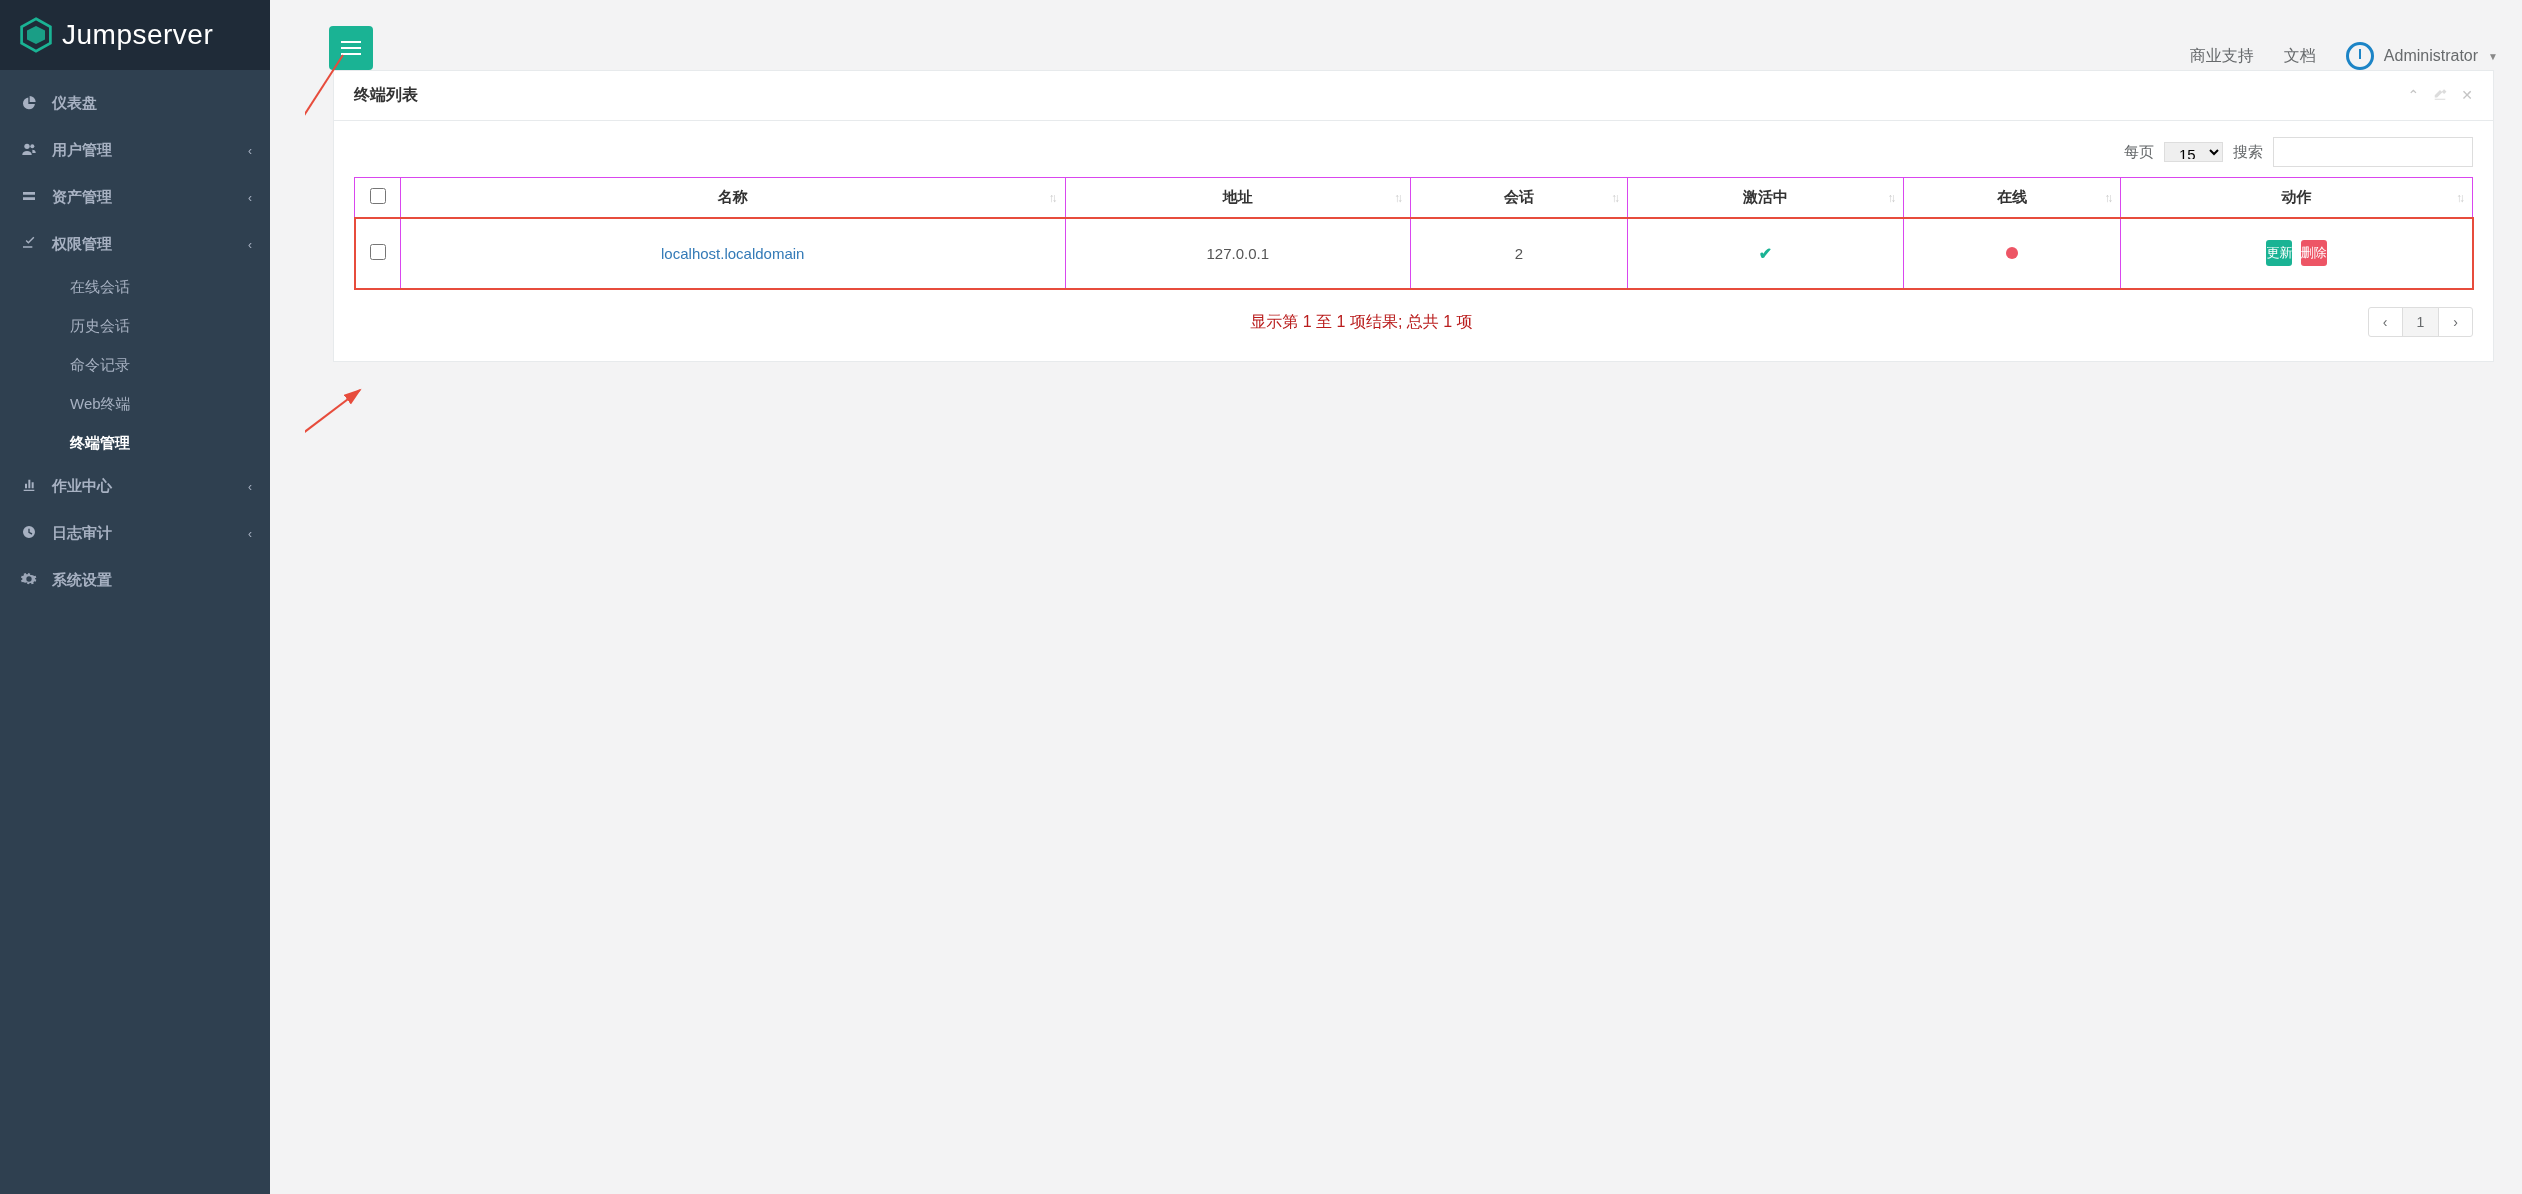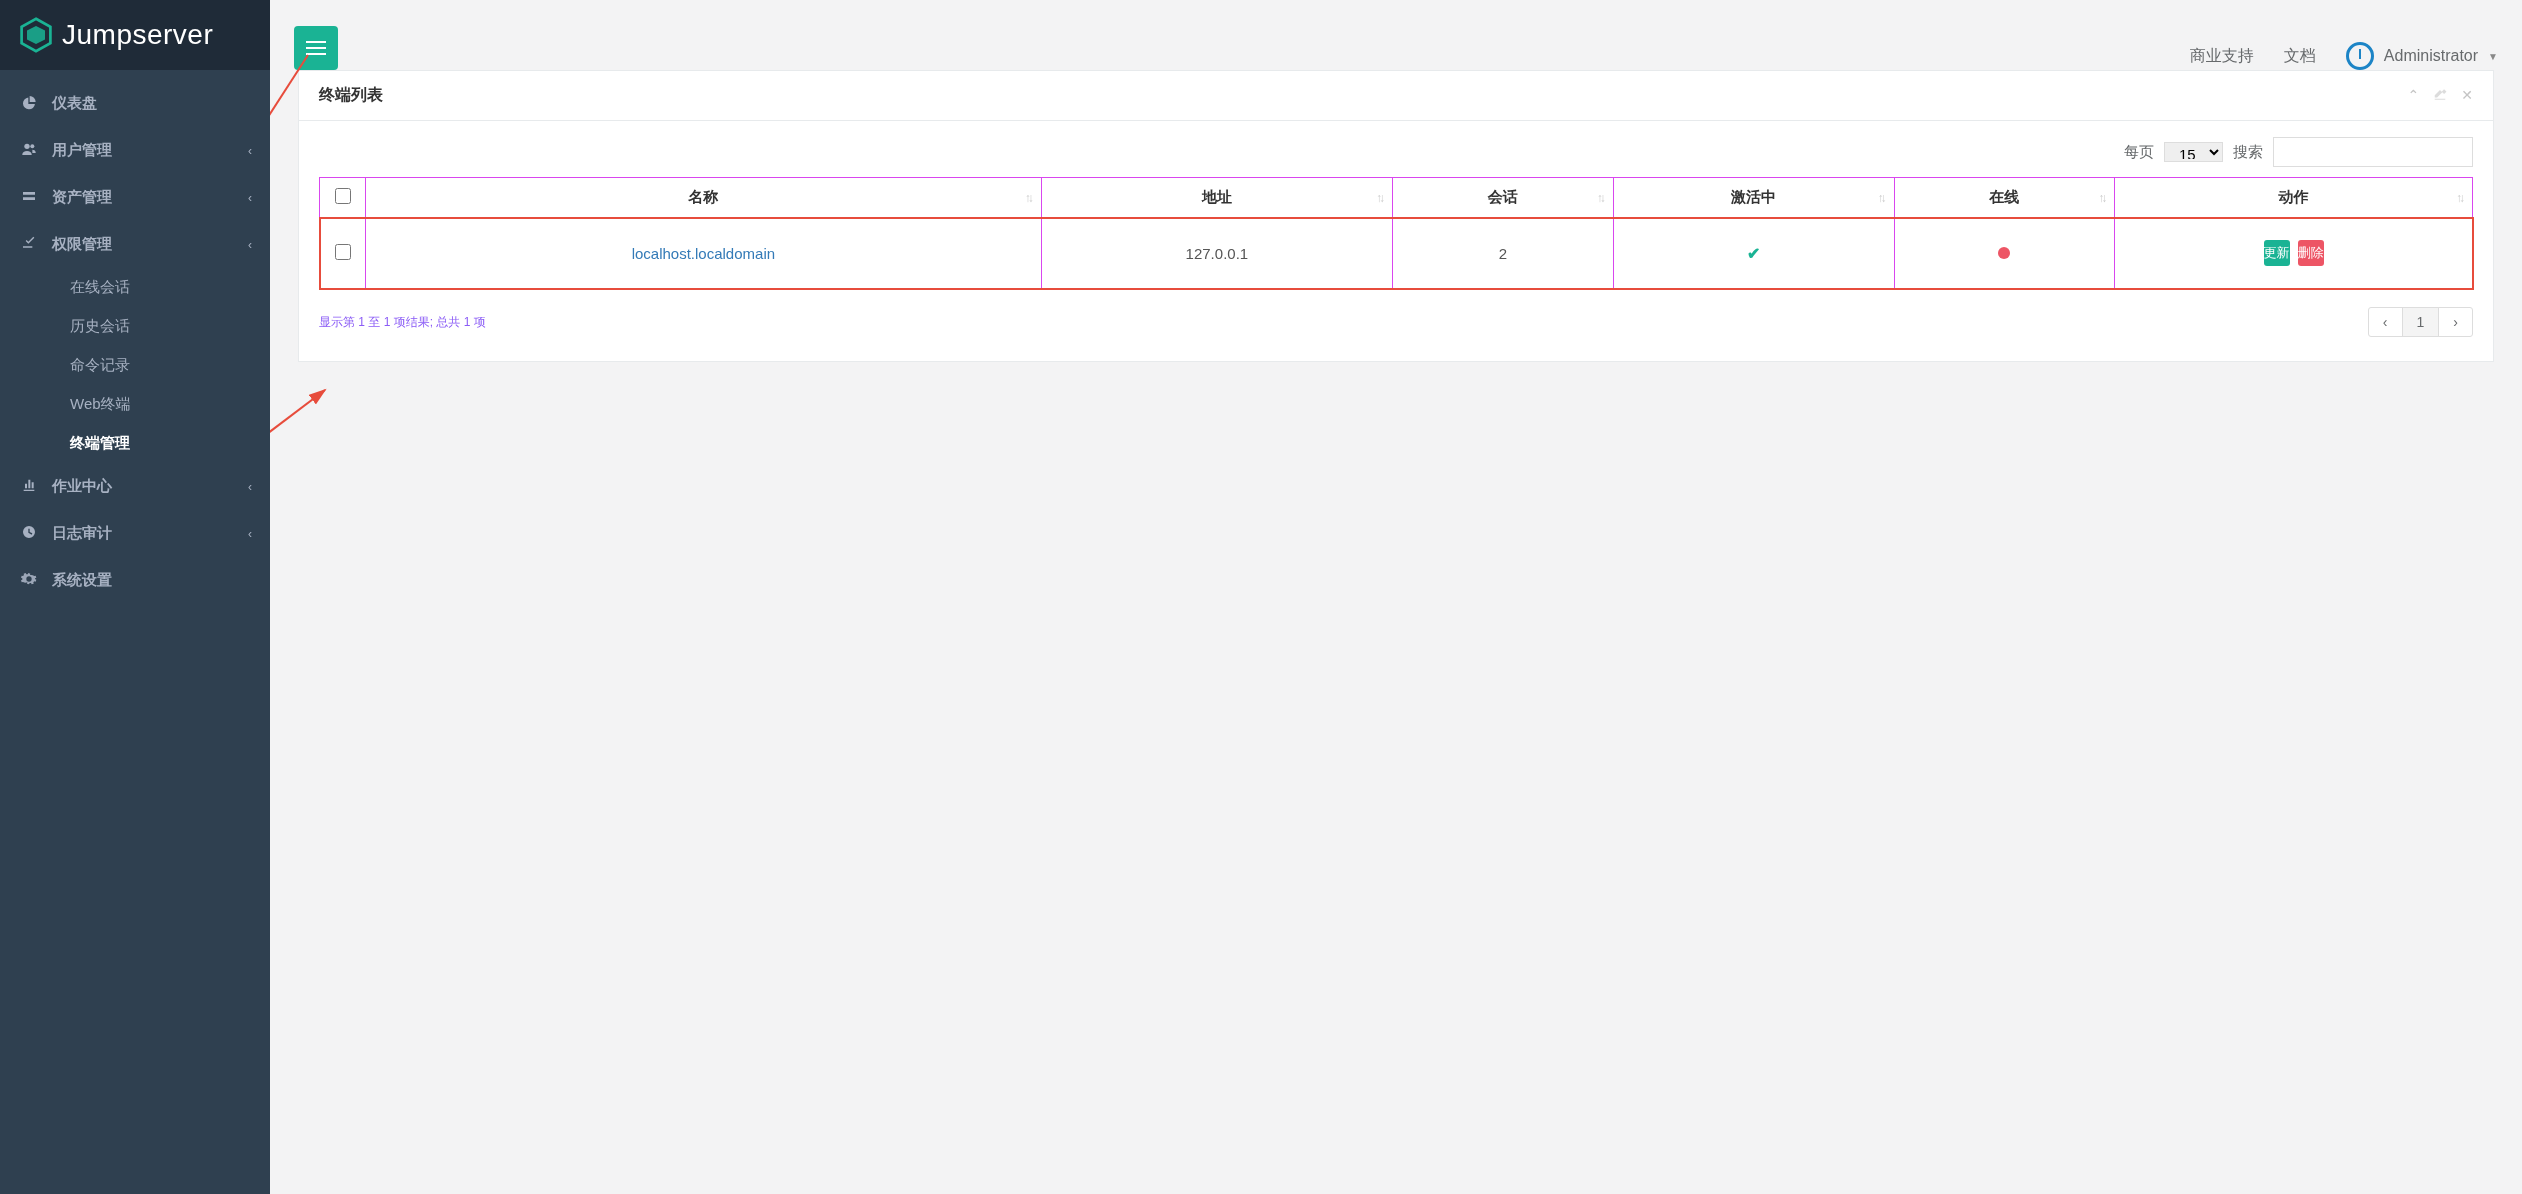--- a/index.html
+++ b/index.html
@@ -1,17 +1,17 @@
 <!DOCTYPE html>
 <html><head>
 <meta charset="utf-8">
 <style>
 * { margin: 0; padding: 0; box-sizing: border-box; }
 body { font-family: -apple-system, "Helvetica Neue", Arial, sans-serif; background: #f3f3f4; color: #676a6c; font-size: 14px; overflow: hidden; }
-.wrapper { display: flex; height: 100vh; }
+.wrapper { display: flex; height: 100vh; gap: 35px; }
 
 
 .sidebar { width: 270px; background: #2f4050; color: #a7b1c2; display: flex; flex-direction: column; }
 .brand { background: #1f2b38; height: 70px; display: flex; align-items: center; padding: 0 18px; }
 .brand svg { margin-right: 8px; }
 .brand-text { color: #fff; font-size: 28px; font-weight: 500; letter-spacing: 0.5px; }
 
 .nav { list-style: none; padding-top: 10px; }
 .nav-item { position: relative; }
 .nav-link { display: flex; align-items: center; padding: 14px 18px; color: #a7b1c2; cursor: pointer; font-size: 15px; }
@@ -67,21 +67,21 @@
 .check { color: #1ab394; font-weight: bold; font-size: 16px; }
 .dot-red { display: inline-block; width: 12px; height: 12px; background: #ed5565; border-radius: 50%; }
 .btn { display: inline-block; padding: 4px 0; border-radius: 3px; color: #fff; font-size: 13px; cursor: pointer; margin: 12px 2px; }
 .btn-info { background: #1ab394; }
 .btn-danger { background: #ed5565; }
 
 .table-check { width: 46px; }
 input[type=checkbox] { width: 16px; height: 16px; }
 
 .footer { display: flex; align-items: center; margin-top: 18px; }
-.footer .summary { flex: 1; font-size: 12px; color: #8b5cf6; }
+.footer .summary { flex: 1; text-align: center; font-size: 16px; color: #b91c1c; }
 .pager { display: flex; }
 .pager .pg { border: 1px solid #ddd; padding: 6px 14px; margin-left: -1px; cursor: pointer; color: #676a6c; background: #fff; }
 .pager .pg.active { background: #f4f4f4; }
 .pager .pg:first-child { border-radius: 3px 0 0 3px; }
 .pager .pg:last-child { border-radius: 0 3px 3px 0; }
 
 
 .anno { position: absolute; pointer-events: none; z-index: 50; }
 </style>
 </head>

